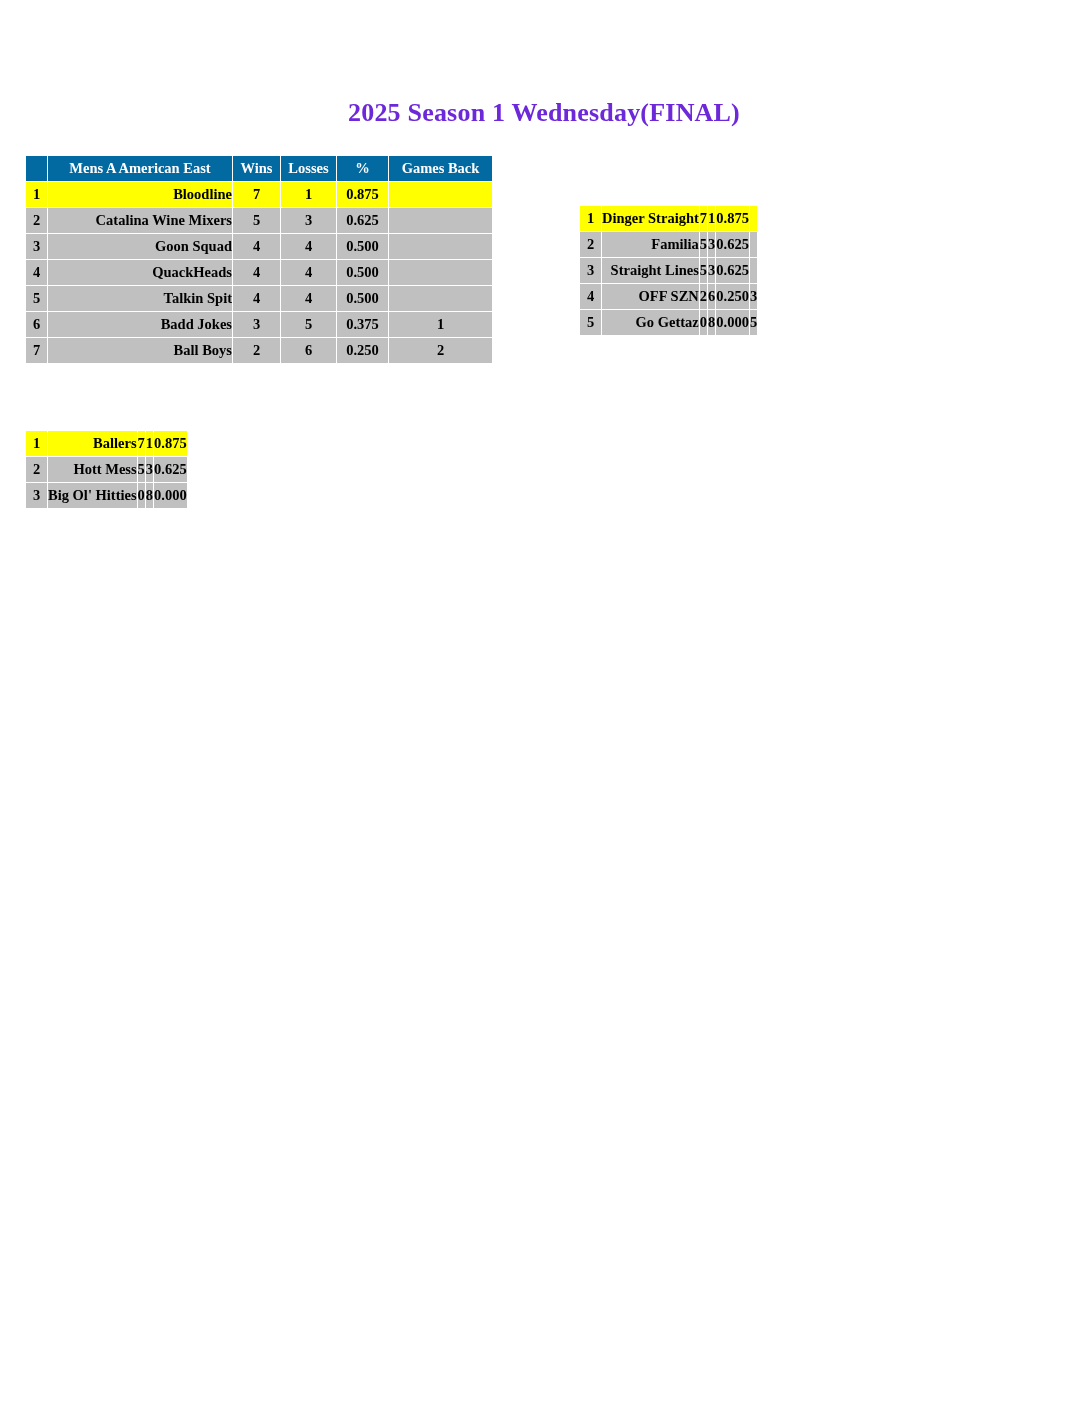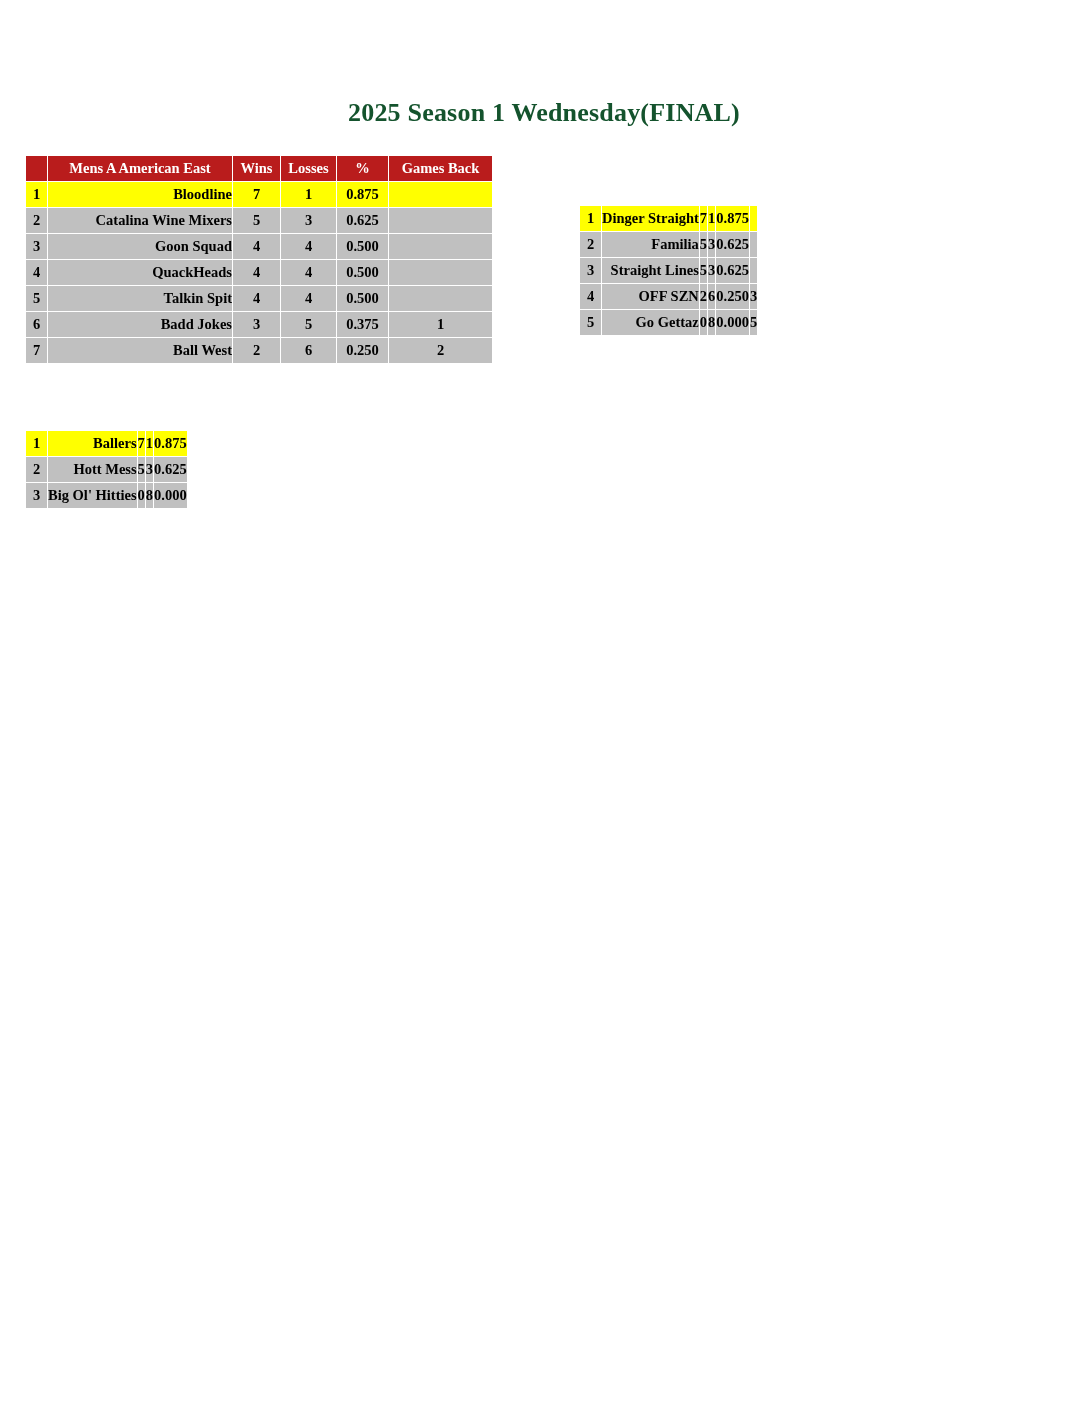--- a/index.html
+++ b/index.html
@@ -13,21 +13,21 @@
     font-family: "Liberation Serif", serif;
     position: relative;
     overflow: hidden;
   }
   .page-title {
     position: absolute;
     top: 98px;
     left: 0;
     width: 1088px;
     text-align: center;
-    color: #14532d;
+    color: #6d28d9;
     font-weight: bold;
     font-size: 26px;
     font-family: "Liberation Serif", serif;
     letter-spacing: 0.2px;
   }
   table.standings {
     position: absolute;
     border-collapse: collapse;
     font-family: "Liberation Serif", serif;
     font-size: 14.5px;
@@ -37,21 +37,21 @@
   table.standings td, table.standings th {
     border: 1px solid #ffffff;
     padding: 0;
     height: 25px;
     line-height: 25px;
     box-sizing: border-box;
     white-space: nowrap;
     overflow: hidden;
   }
   .hdr {
-    background: #b91c1c;
+    background: #0369a1;
     color: #ffffff;
     text-align: center;
     font-weight: bold;
   }
   .hdr.rank-col {
     width: 22px;
   }
   .row td {
     background: #c0c0c0;
     color: #000000;
@@ -158,21 +158,21 @@
     <tr class="row">
       <td class="rank">6</td>
       <td class="team">Badd Jokes</td>
       <td class="num">3</td>
       <td class="num">5</td>
       <td class="num">0.375</td>
       <td class="gb">1</td>
     </tr>
     <tr class="row">
       <td class="rank">7</td>
-      <td class="team">Ball West</td>
+      <td class="team">Ball Boys</td>
       <td class="num">2</td>
       <td class="num">6</td>
       <td class="num">0.250</td>
       <td class="gb">2</td>
     </tr>
   </tbody>
 </table>
 
 <table class="standings" id="tbl-west">
   <tbody>

